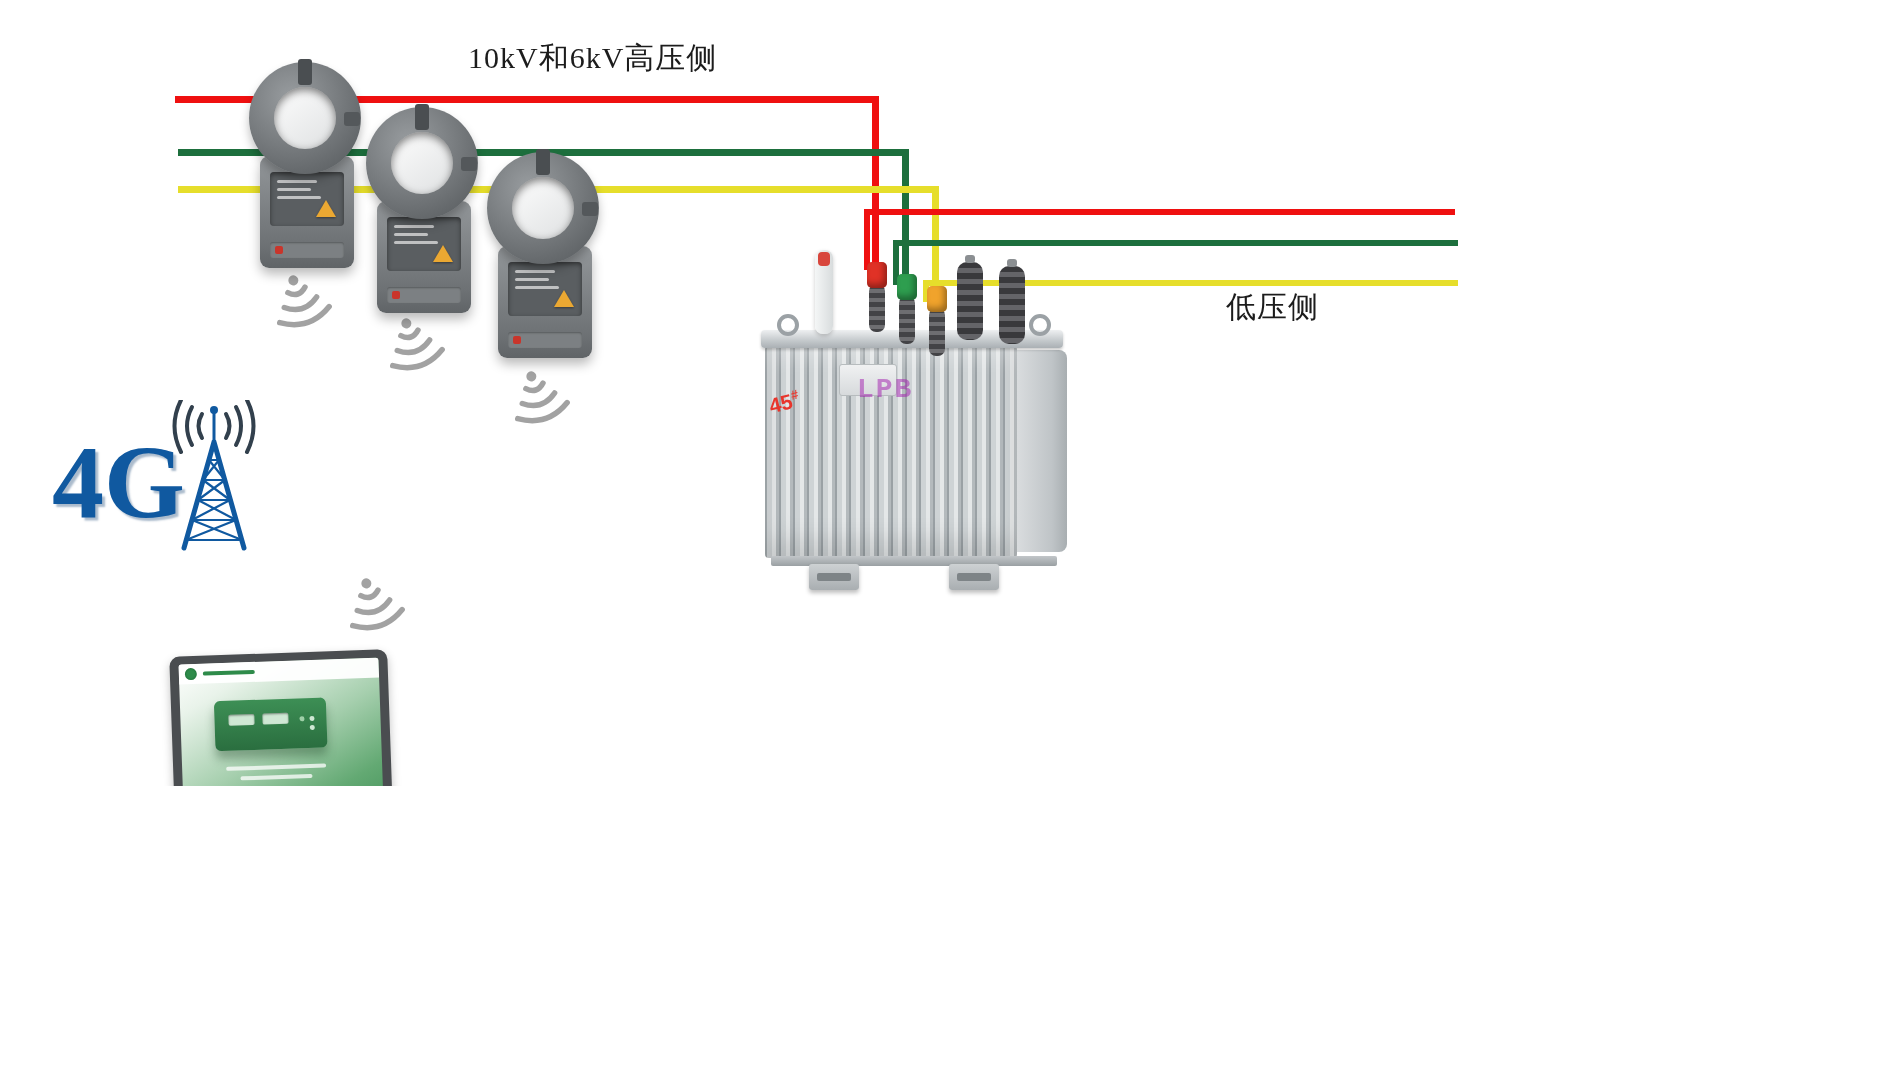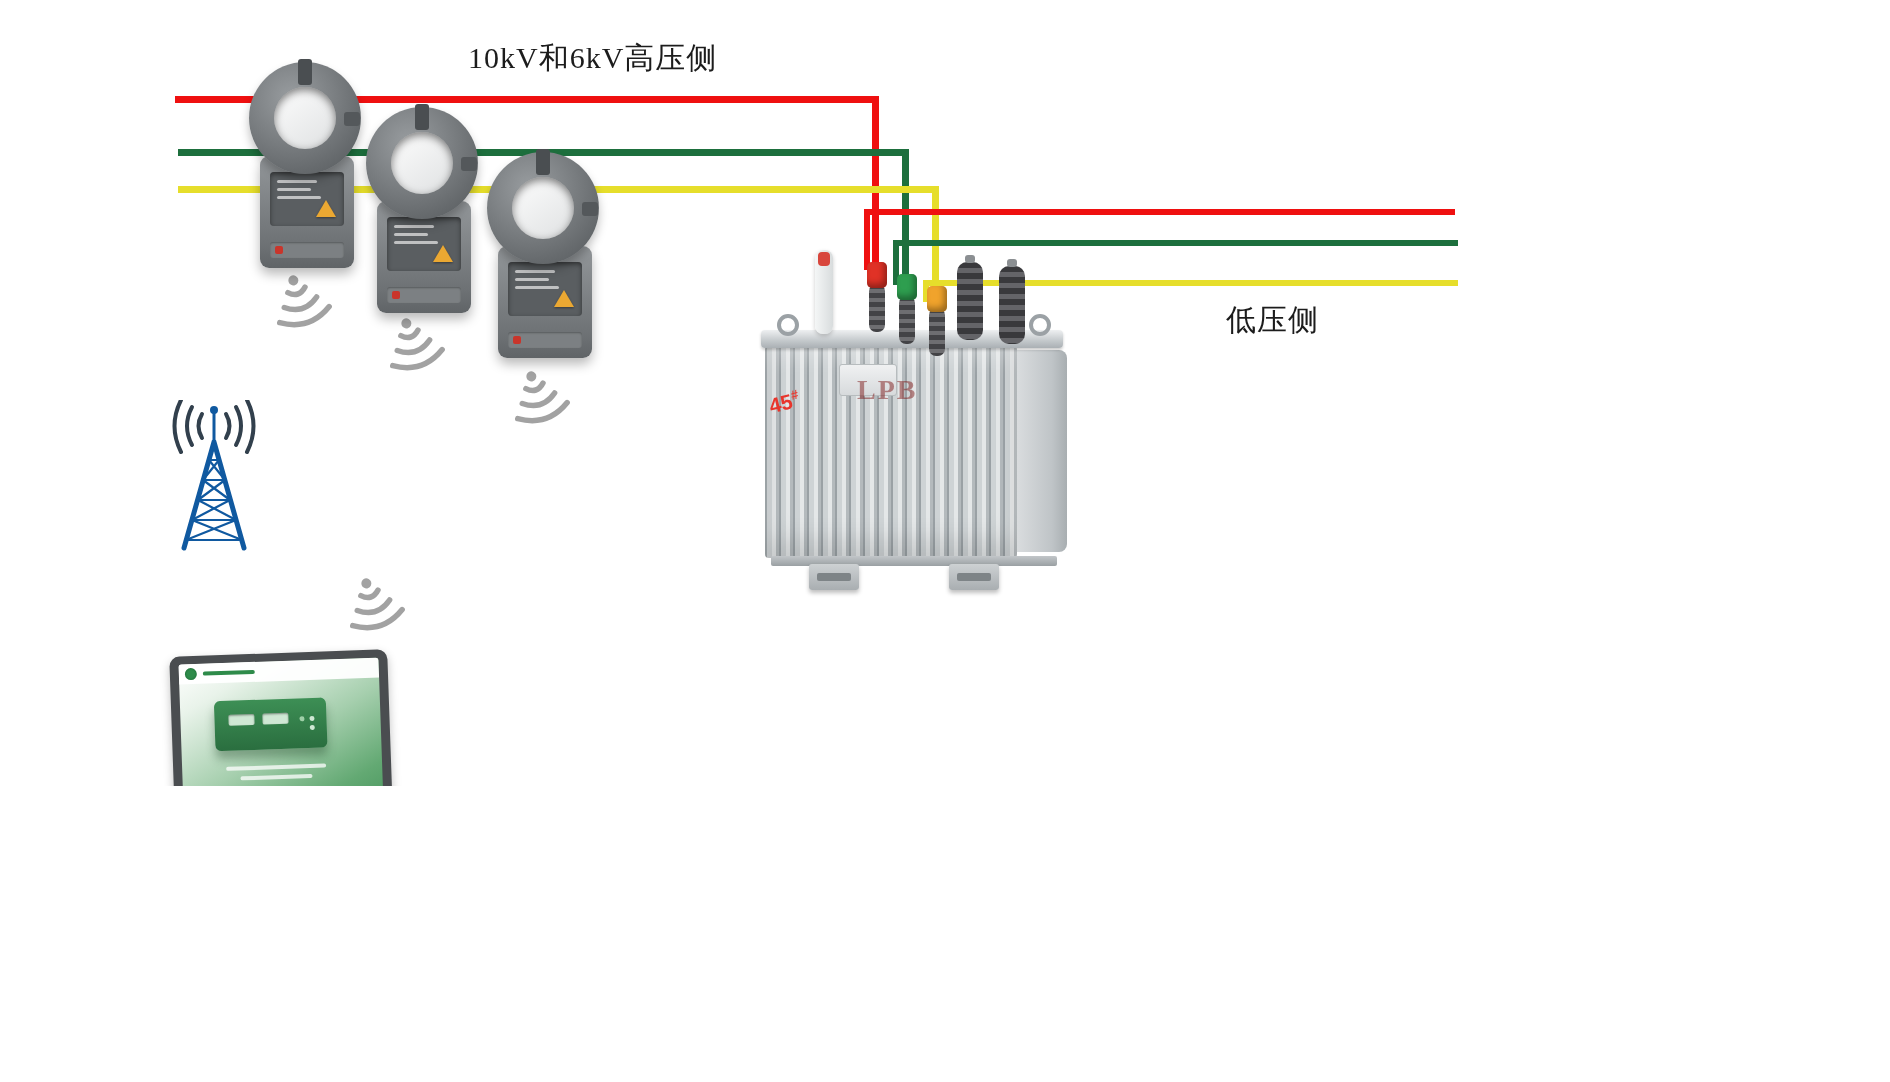--- a/index.html
+++ b/index.html
@@ -83,22 +83,22 @@
      background:linear-gradient(#f0f1f2,#d7dadc);}
   .tx-base{position:absolute;left:18px;top:318px;width:286px;height:10px;border-radius:2px;
      background:linear-gradient(#c2c6c9,#9aa0a3);}
   .tx-foot{position:absolute;top:326px;width:50px;height:26px;border-radius:3px;
      background:linear-gradient(#cdd1d3,#a9aeb1);box-shadow:0 3px 4px rgba(0,0,0,.25);}
   .tx-foot::after{content:"";position:absolute;left:8px;top:9px;width:34px;height:8px;background:#7e8487;border-radius:2px;}
   .f1{left:56px}.f2{left:196px}
   .tx-mark{position:absolute;left:16px;top:152px;font-size:21px;font-weight:bold;transform:rotate(-14deg);
      color:var(--mark-red,#e8352c);font-family:"Liberation Sans",sans-serif;}
   .tx-mark sup{font-size:13px;}
-  .tx-watermark{position:absolute;left:104px;top:136px;font-size:28px;font-weight:bold;color:#7f1d1d;opacity:.5;
-     letter-spacing:2px;font-family:Liberation Serif, serif;}
+  .tx-watermark{position:absolute;left:104px;top:136px;font-size:28px;font-weight:bold;color:#a21caf;opacity:.5;
+     letter-spacing:2px;font-family:Liberation Mono, monospace;}
 
   
   .laptop{position:absolute;left:158px;top:645px;width:350px;height:232px;z-index:6;}
   .laptop::after{content:"";position:absolute;left:8px;top:222px;width:330px;height:10px;
      background:radial-gradient(ellipse at center,rgba(0,0,0,.18),transparent 70%);}
   .lap-screen{position:absolute;left:14px;top:8px;width:218px;height:158px;background:#4a4d50;
      border-radius:10px 10px 3px 3px;transform:rotate(-2deg);box-shadow:0 4px 10px rgba(0,0,0,.25);
      border-bottom:4px solid #3a3d40;}
   .lap-display{position:absolute;left:9px;top:8px;right:9px;bottom:8px;border-radius:3px;overflow:hidden;
      background:linear-gradient(150deg,#ffffff 0%,#e9f3ea 20%,#a6cfae 55%,#63a973 85%,#4f9a62 100%);}
@@ -139,21 +139,22 @@
   <div class="wire v7 yellow" style="left:932px;top:186px;height:108px;"></div>
 
   <div class="wire v6 red" style="left:864px;top:209px;height:61px;"></div>
   <div class="wire h6 red" style="left:864px;top:209px;width:591px;"></div>
   <div class="wire v6 green" style="left:893px;top:240px;height:45px;"></div>
   <div class="wire h6 green" style="left:893px;top:240px;width:565px;"></div>
   <div class="wire v6 yellow" style="left:923px;top:280px;height:22px;"></div>
   <div class="wire h6 yellow" style="left:923px;top:280px;width:535px;"></div>
 
   <div class="label" style="left:468px;top:38px">10kV和6kV高压侧</div>
-  <div class="label" style="left:1226px;top:300px">低压侧</div>
+  <div class="label" style="left:1226px;top:287px">低压侧</div>
+  <div class="logo-4g" style="left:52px;top:430px">4G</div>
 
   <div class="sensor" style="left:248px;top:62px">
     <div class="s-body">
       <div class="s-panel">
         <span class="s-line l1"></span>
         <span class="s-line l2"></span>
         <span class="s-line l3"></span>
         <span class="s-warn"></span>
       </div>
       <div class="s-footer">

